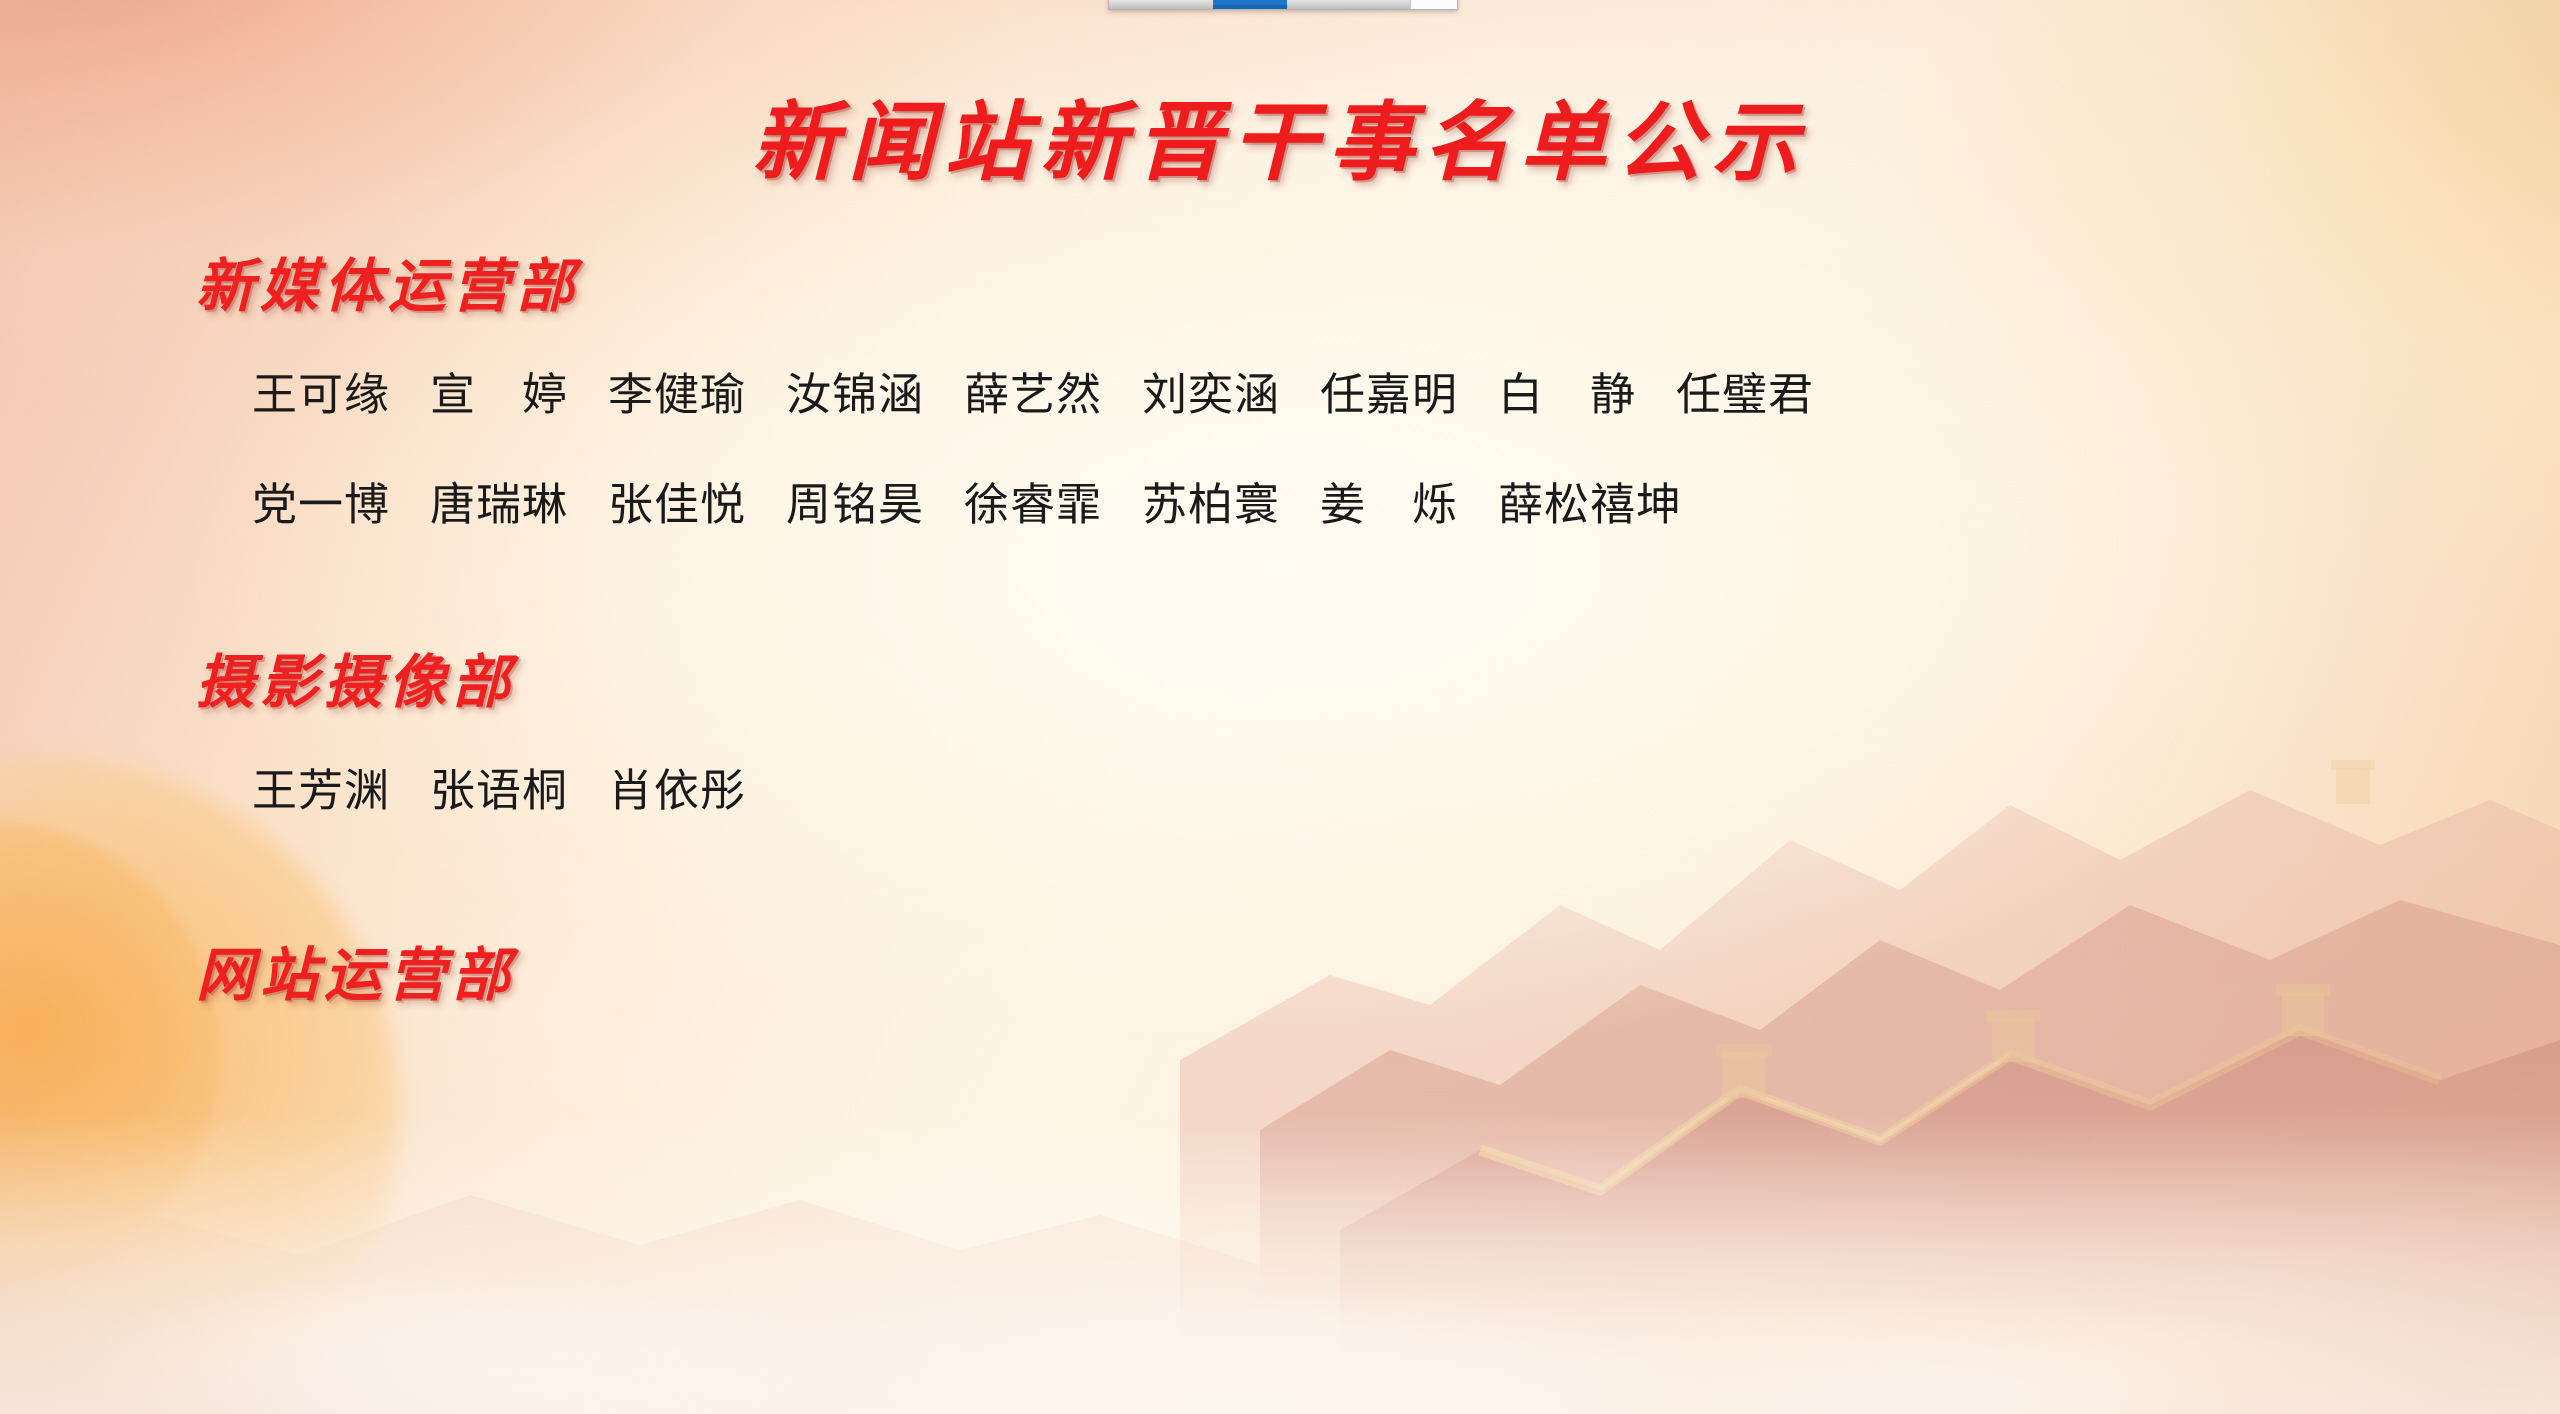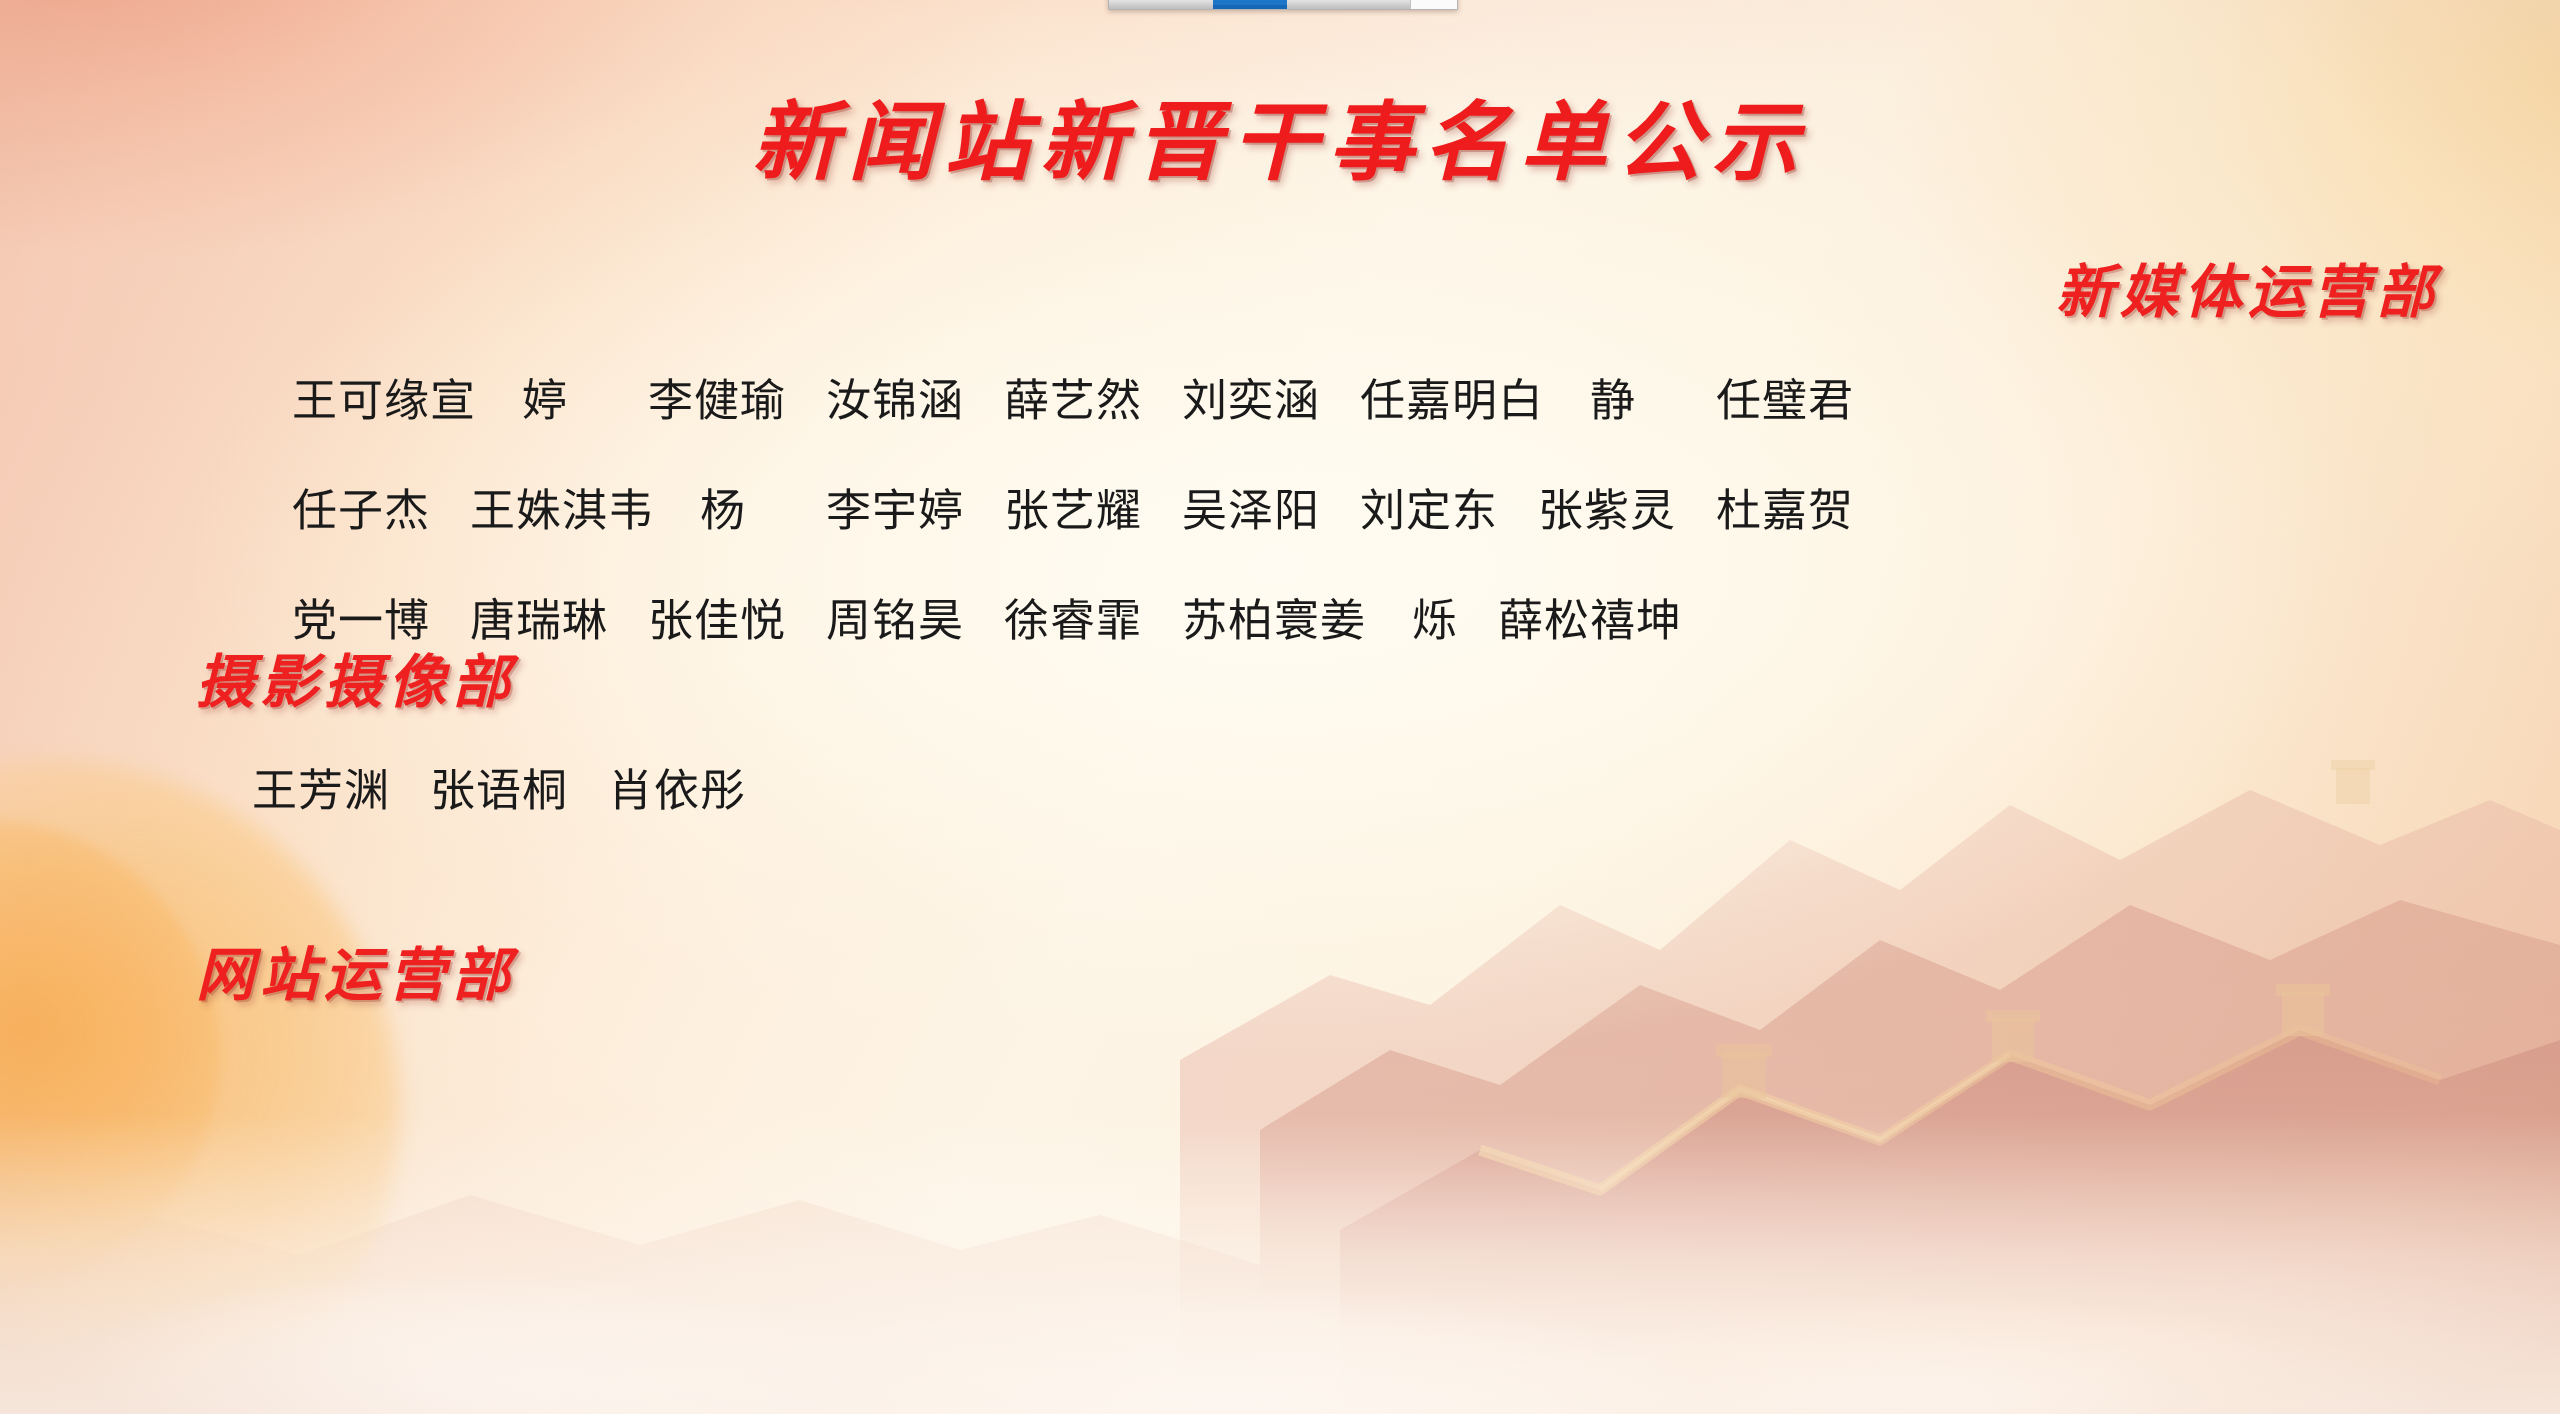--- a/index.html
+++ b/index.html
@@ -167,21 +167,21 @@
     letter-spacing: 10px;
     color: #ee1c1c;
     text-shadow:
        2px 2px 0 rgba(150,40,30,0.30),
        4px 5px 7px rgba(150,50,40,0.30);
     white-space: nowrap;
   }
 
   
   .section { position: absolute; left: 196px; right: 120px; }
-  #section-0 { top: 262px; text-align: right; }
+  #section-0 { top: 256px; }
   #section-1 { top: 652px; }
   #section-2 { top: 945px; }
 
   .section-title {
     font-family: "DejaVu Serif", "Liberation Serif", serif;
     font-size: 58px;
     font-weight: 700;
     font-style: italic;
     letter-spacing: 6px;
     color: #ef2020;
@@ -319,34 +319,20 @@
             <span class="name-cell">薛艺然</span>
             <span class="name-cell">刘奕涵</span>
             <span class="name-cell">任嘉明</span>
             <span class="name-cell spread">
               <span class="c1">白</span>
               <span>静</span>
             </span>
             <span class="name-cell">任璧君</span>
           </div>
           <div class="name-row">
-            <span class="name-cell">任子杰</span>
-            <span class="name-cell">王姝淇</span>
-            <span class="name-cell spread">
-              <span class="c1">韦</span>
-              <span>杨</span>
-            </span>
-            <span class="name-cell">李宇婷</span>
-            <span class="name-cell">张艺耀</span>
-            <span class="name-cell">吴泽阳</span>
-            <span class="name-cell">刘定东</span>
-            <span class="name-cell">张紫灵</span>
-            <span class="name-cell">杜嘉贺</span>
-          </div>
-          <div class="name-row">
             <span class="name-cell">党一博</span>
             <span class="name-cell">唐瑞琳</span>
             <span class="name-cell">张佳悦</span>
             <span class="name-cell">周铭昊</span>
             <span class="name-cell">徐睿霏</span>
             <span class="name-cell">苏柏寰</span>
             <span class="name-cell spread">
               <span class="c1">姜</span>
               <span>烁</span>
             </span>

